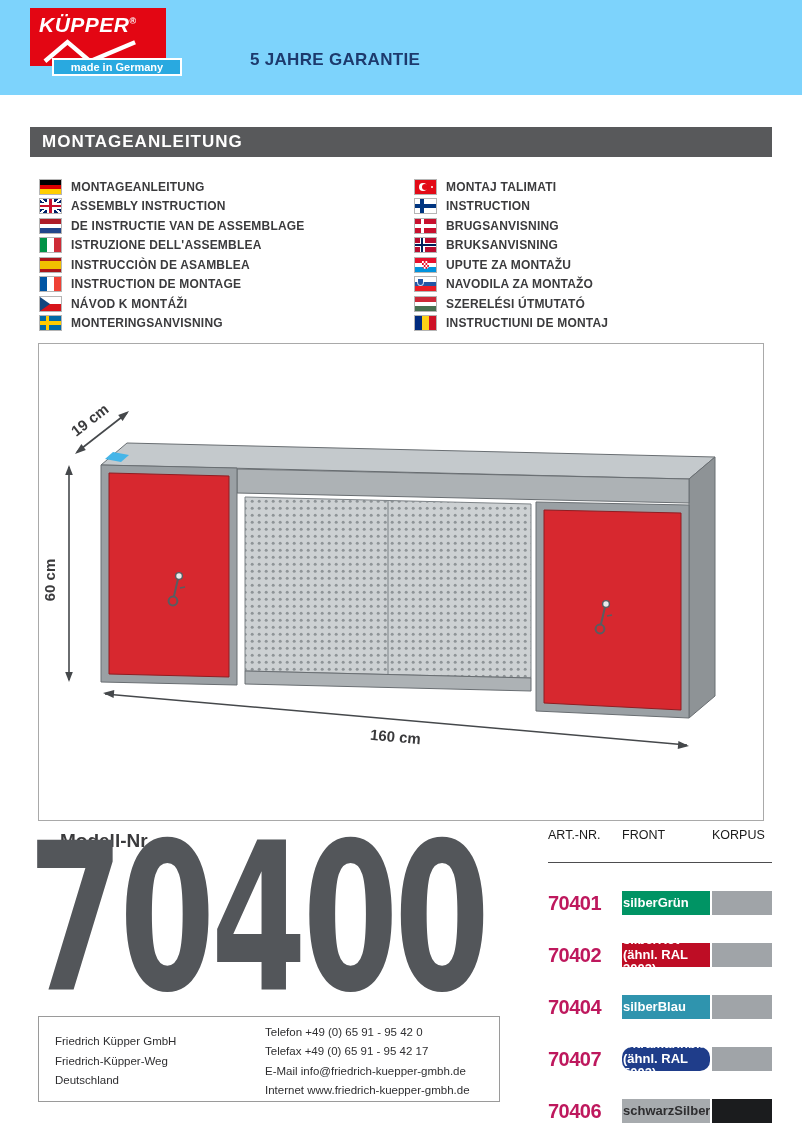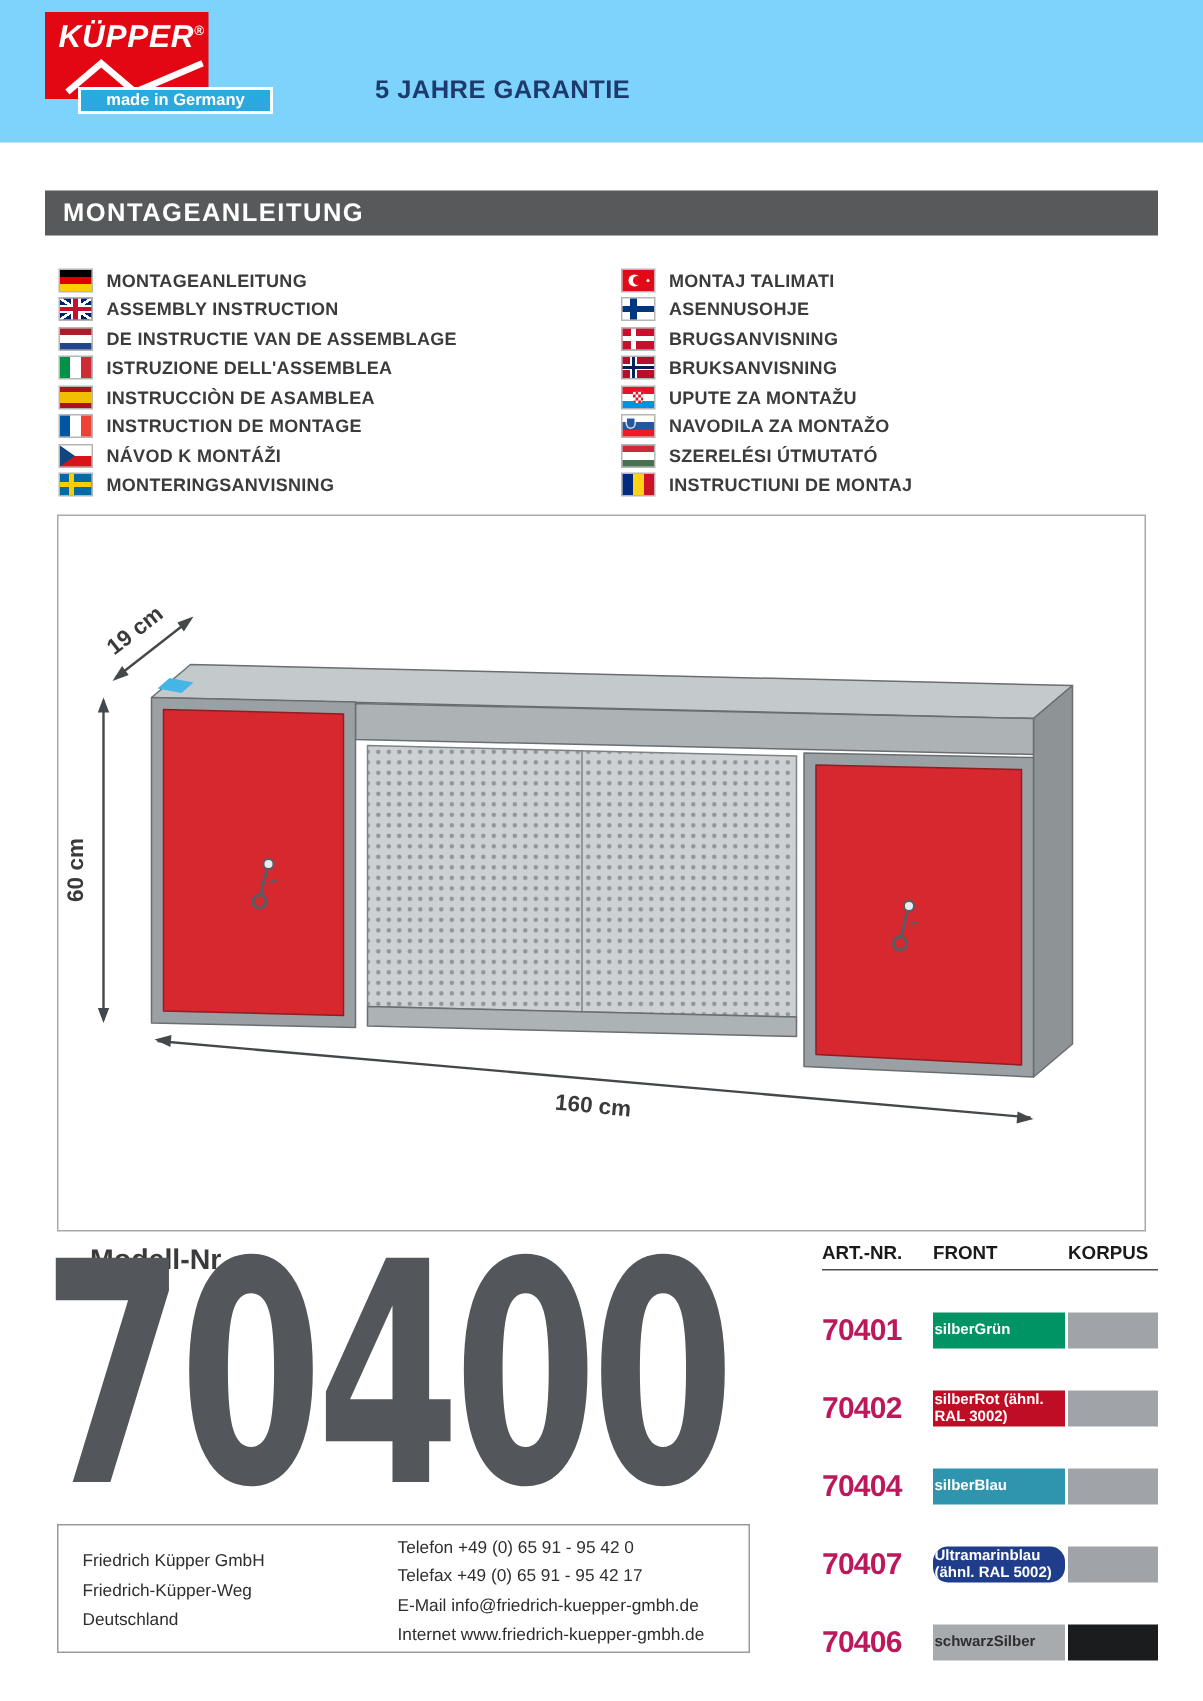--- a/index.html
+++ b/index.html
@@ -2,21 +2,21 @@
 <html><head>
 <meta charset="utf-8">
 <style>
   html,body{margin:0;padding:0;background:#fff;}
   #page{position:relative;width:802px;height:1134px;background:#fff;overflow:hidden;
         font-family:"Liberation Sans",sans-serif;color:#3a3a3c;}
 
   
   .top-bar{position:absolute;left:0;top:0;width:802px;height:95px;background:#29a9e0;}
   .logo{position:absolute;left:30px;top:8px;width:132px;}
-  .logo-box{width:109px;height:58px;background:#e30613;position:relative;padding-top:5px;box-sizing:border-box;}
+  .logo-box{width:136px;height:58px;background:#e30613;position:relative;padding-top:5px;box-sizing:border-box;}
   .logo-text{color:#fff;font-weight:bold;font-style:italic;font-size:21px;padding-left:9px;letter-spacing:.5px;}
   .logo-text sup{font-size:9px;font-style:normal;}
   .logo-mark{position:absolute;left:4px;bottom:3px;width:112px;height:26px;}
   .made-strip{width:126px;margin-left:22px;margin-top:-8px;position:relative;border:2px solid #fff;
               color:#fff;font-size:11px;font-weight:bold;text-align:center;padding:1px 0;}
   .guarantee{position:absolute;left:250px;top:50px;font-size:17px;font-weight:bold;color:#1d3a6d;letter-spacing:.3px;}
 
   
   .banner{position:absolute;left:30px;top:127px;width:742px;height:30px;background:#58595b;color:#fff;
           font-size:17px;font-weight:bold;letter-spacing:1px;line-height:30px;padding-left:12px;box-sizing:border-box;}
@@ -73,27 +73,27 @@
   .illu-box text{font-family:"Liberation Sans",sans-serif;font-size:15px;font-weight:bold;fill:#3a3a3c;stroke:none;}
 
   
   .modell{position:absolute;left:38px;top:830px;font-size:19px;font-weight:bold;color:#3a3a3c;margin-left:22px;}
   .big-number{position:absolute;left:28px;top:816px;font-size:205px;line-height:1;font-weight:bold;
               font-family:"DejaVu Sans","Liberation Sans",sans-serif;letter-spacing:-6px;
               transform:scaleX(.67);transform-origin:left top;white-space:nowrap;}
 
   
   .variants{position:absolute;left:548px;top:828px;width:224px;}
-  .v-head{display:flex;font-size:12.5px;font-weight:bold;color:#1a1a1a;padding-bottom:4px;border-bottom:1.5px solid #4d4d4f;}
+  .v-head{display:flex;font-size:12.5px;font-weight:normal;color:#1a1a1a;padding-bottom:20px;border-bottom:1.5px solid #4d4d4f;}
   .v-h-art{width:74px;}  .v-h-front{width:90px;}  .v-h-korpus{width:60px;}
   .v-row{display:flex;align-items:center;margin-top:28px;}
   .v-row:first-of-type{margin-top:14px;}
   .v-art{width:74px;font-size:20px;font-weight:bold;color:#be185d;letter-spacing:-.5px;}
   .v-front{width:88px;height:24px;margin-right:2px;box-sizing:border-box;display:flex;align-items:center;
-           font-size:10px;font-weight:bold;line-height:1.15;padding-left:1px;overflow:hidden;color:#fff;}
+           font-size:13px;font-weight:bold;line-height:1.15;padding-left:1px;overflow:hidden;color:#fff;}
   .v-korpus{width:60px;height:24px;}
 
   
   .contact{position:absolute;left:38px;top:1016px;width:462px;height:86px;border:1px solid #9a9a9a;
            box-sizing:border-box;display:flex;padding-top:5px;align-items:center;}
   .c-col{padding-left:16px;}
   .c-col.addr{width:210px;box-sizing:border-box;}
   .c-line{font-size:11.5px;line-height:19.5px;color:#2e2e30;white-space:nowrap;}
 </style>
 </head>
@@ -153,21 +153,21 @@
           <span class="lang-label">MONTERINGSANVISNING</span>
         </div>
     </div>
     <div class="lang-col right">
       <div class="lang-item">
           <span class="flag f-tr"></span>
           <span class="lang-label">MONTAJ TALIMATI</span>
         </div>
       <div class="lang-item">
           <span class="flag f-fi"></span>
-          <span class="lang-label">ASENNUSOHJE</span>
+          <span class="lang-label">INSTRUCTION</span>
         </div>
       <div class="lang-item">
           <span class="flag f-dk"></span>
           <span class="lang-label">BRUGSANVISNING</span>
         </div>
       <div class="lang-item">
           <span class="flag f-no"></span>
           <span class="lang-label">BRUKSANVISNING</span>
         </div>
       <div class="lang-item">

